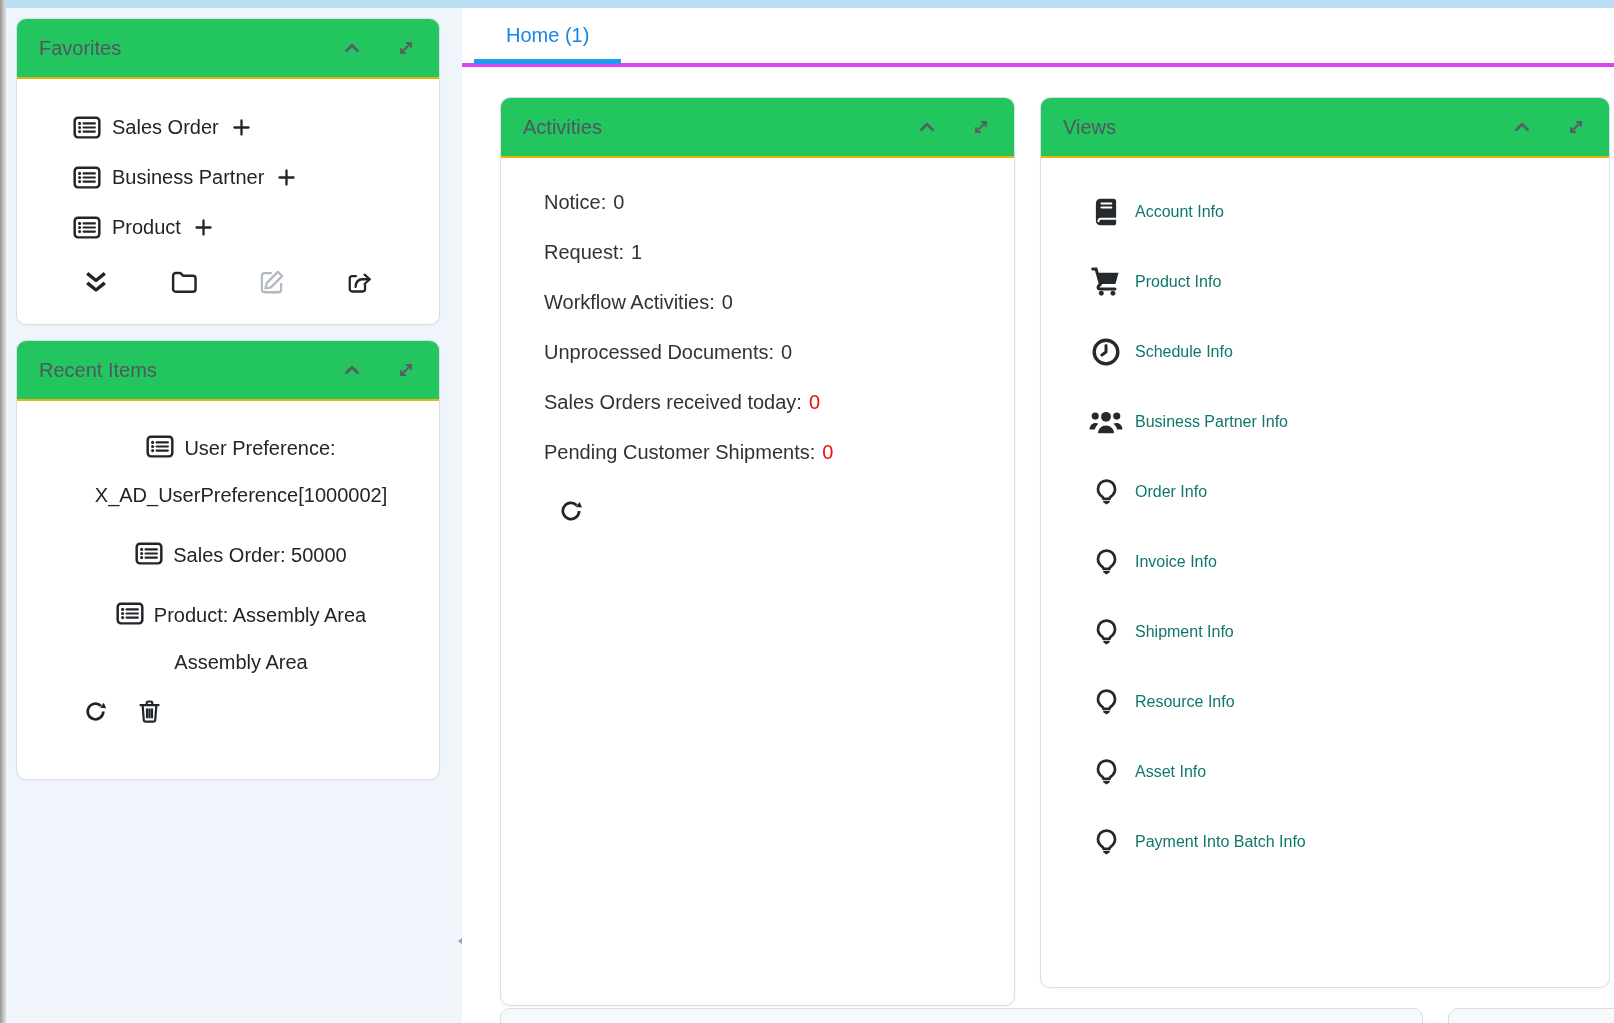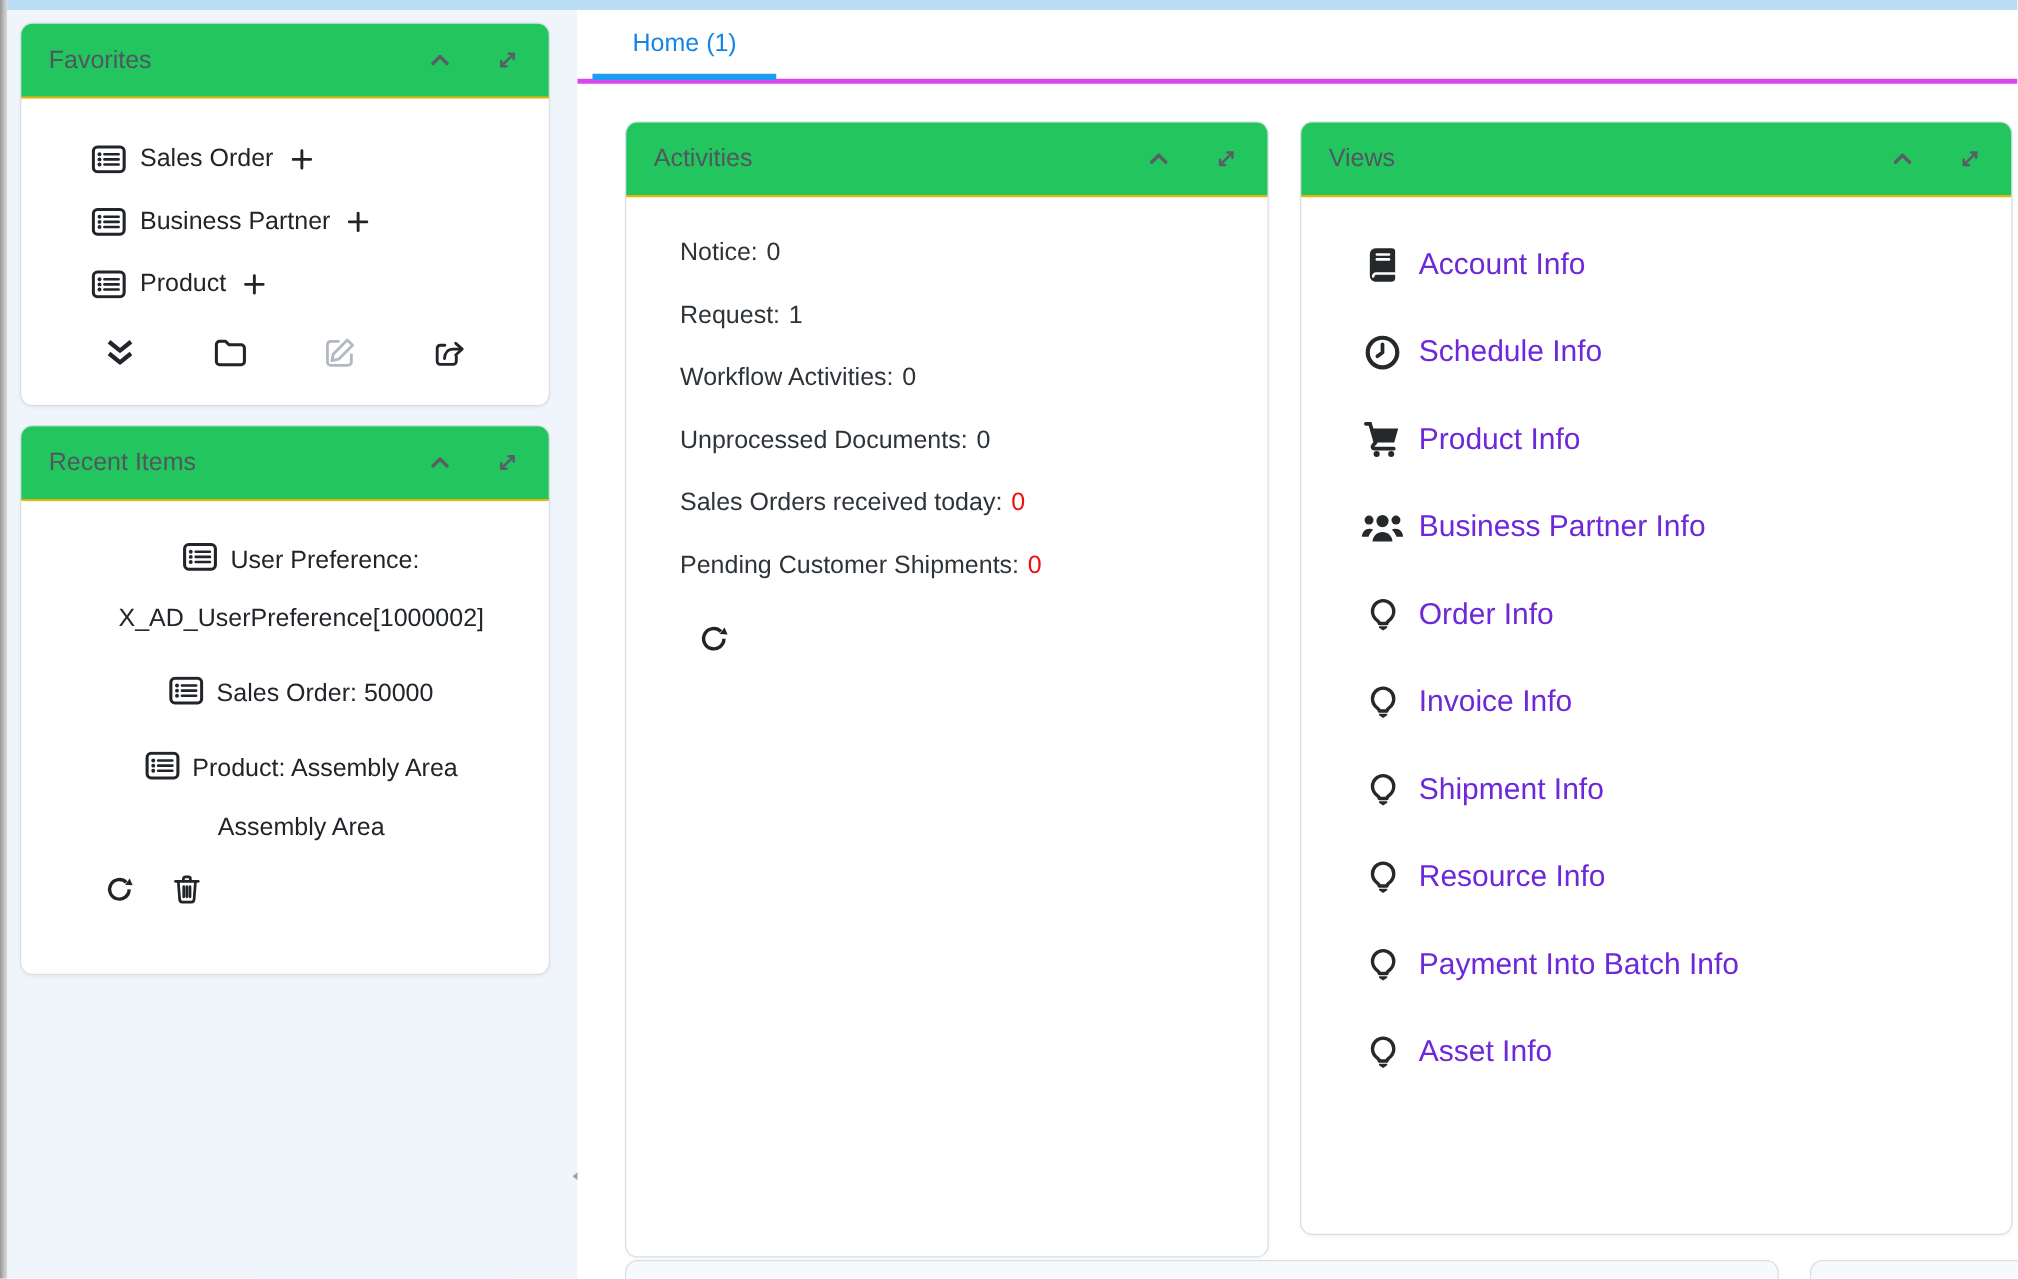--- a/index.html
+++ b/index.html
@@ -63,21 +63,21 @@
   .aval{margin-left:7px;}
   .aval.red{color:var(--status_red,#f20d0d);}
   .act-refresh{margin:10px 0 0 14px;color:#212529;}
   .act-refresh svg{width:26px;height:26px;}
   .views-body{padding:19px 0 0 48px;}
   .view-item{display:flex;align-items:center;height:70px;cursor:pointer;}
   .vi-ic{width:34px;display:flex;justify-content:center;color:#26292c;flex:0 0 auto;}
   .vi-ic svg{width:30px;height:30px;}
   .vi-ic.people svg{width:37px;height:29px;}
   .vi-ic.bulb svg{width:29px;height:29px;}
-  .view-label{font-size:24px;color:#6d28d9;margin-left:12px;}
+  .view-label{font-size:16px;color:#0f766e;margin-left:12px;}
   
   .p-b1{left:500px;top:1008px;width:923px;height:46px;background:#f6fafc;}
   .p-b2{left:1448px;top:1008px;width:190px;height:46px;background:#f6fafc;}
 </style>
 </head>
 <body>
 
 <svg width="0" height="0" style="position:absolute">
   <defs>
     <symbol id="sym-list" viewBox="0 0 17 14">
@@ -362,34 +362,34 @@
       <span class="vi-ic">
           <svg>
             <use href="#sym-book"></use>
           </svg>
         </span>
       <span class="view-label">Account Info</span>
     </div>
     <div class="view-item">
       <span class="vi-ic">
           <svg>
+            <use href="#sym-cart"></use>
+          </svg>
+        </span>
+      <span class="view-label">Product Info</span>
+    </div>
+    <div class="view-item">
+      <span class="vi-ic">
+          <svg>
             <use href="#sym-clock"></use>
           </svg>
         </span>
       <span class="view-label">Schedule Info</span>
     </div>
     <div class="view-item">
-      <span class="vi-ic">
-          <svg>
-            <use href="#sym-cart"></use>
-          </svg>
-        </span>
-      <span class="view-label">Product Info</span>
-    </div>
-    <div class="view-item">
       <span class="vi-ic people">
           <svg>
             <use href="#sym-people"></use>
           </svg>
         </span>
       <span class="view-label">Business Partner Info</span>
     </div>
     <div class="view-item">
       <span class="vi-ic bulb">
           <svg>
@@ -421,27 +421,27 @@
           </svg>
         </span>
       <span class="view-label">Resource Info</span>
     </div>
     <div class="view-item">
       <span class="vi-ic bulb">
           <svg>
             <use href="#sym-bulb"></use>
           </svg>
         </span>
+      <span class="view-label">Asset Info</span>
+    </div>
+    <div class="view-item">
+      <span class="vi-ic bulb">
+          <svg>
+            <use href="#sym-bulb"></use>
+          </svg>
+        </span>
       <span class="view-label">Payment Into Batch Info</span>
-    </div>
-    <div class="view-item">
-      <span class="vi-ic bulb">
-          <svg>
-            <use href="#sym-bulb"></use>
-          </svg>
-        </span>
-      <span class="view-label">Asset Info</span>
     </div>
   </div>
 </div>
 
 <div class="panel p-b1"></div>
 <div class="panel p-b2"></div>
 
 </body></html>

